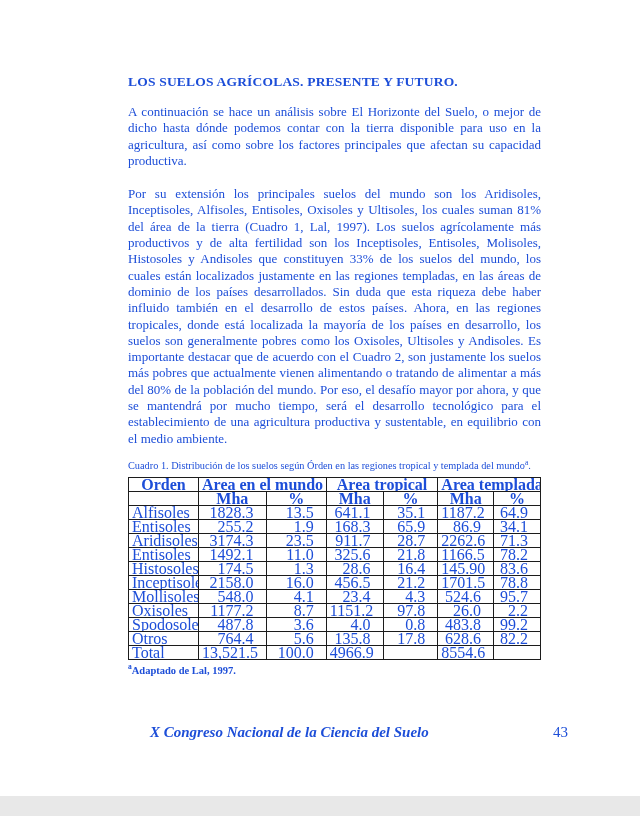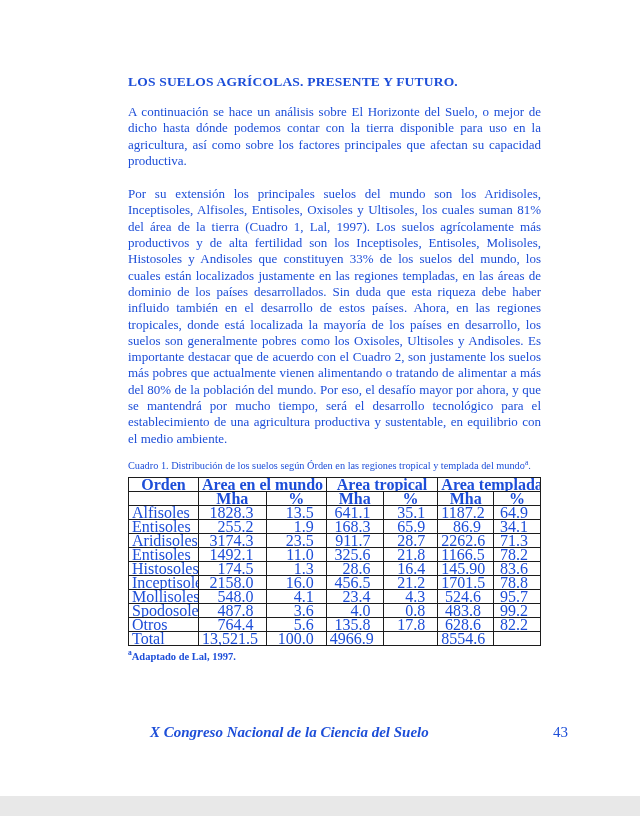--- a/index.html
+++ b/index.html
@@ -179,20 +179,29 @@
           <tr>
             <td class="c-name">Mollisoles</td>
             <td class="c-num">548.0</td>
             <td class="c-num">4.1</td>
             <td class="c-num">23.4</td>
             <td class="c-num">4.3</td>
             <td class="c-num">524.6</td>
             <td class="c-num">95.7</td>
           </tr>
           <tr>
+            <td class="c-name">Oxisoles</td>
+            <td class="c-num">1177.2</td>
+            <td class="c-num">8.7</td>
+            <td class="c-num">1151.2</td>
+            <td class="c-num">97.8</td>
+            <td class="c-num">26.0</td>
+            <td class="c-num">2.2</td>
+          </tr>
+          <tr>
             <td class="c-name">Spodosoles</td>
             <td class="c-num">487.8</td>
             <td class="c-num">3.6</td>
             <td class="c-num">4.0</td>
             <td class="c-num">0.8</td>
             <td class="c-num">483.8</td>
             <td class="c-num">99.2</td>
           </tr>
           <tr>
             <td class="c-name">Otros</td>

